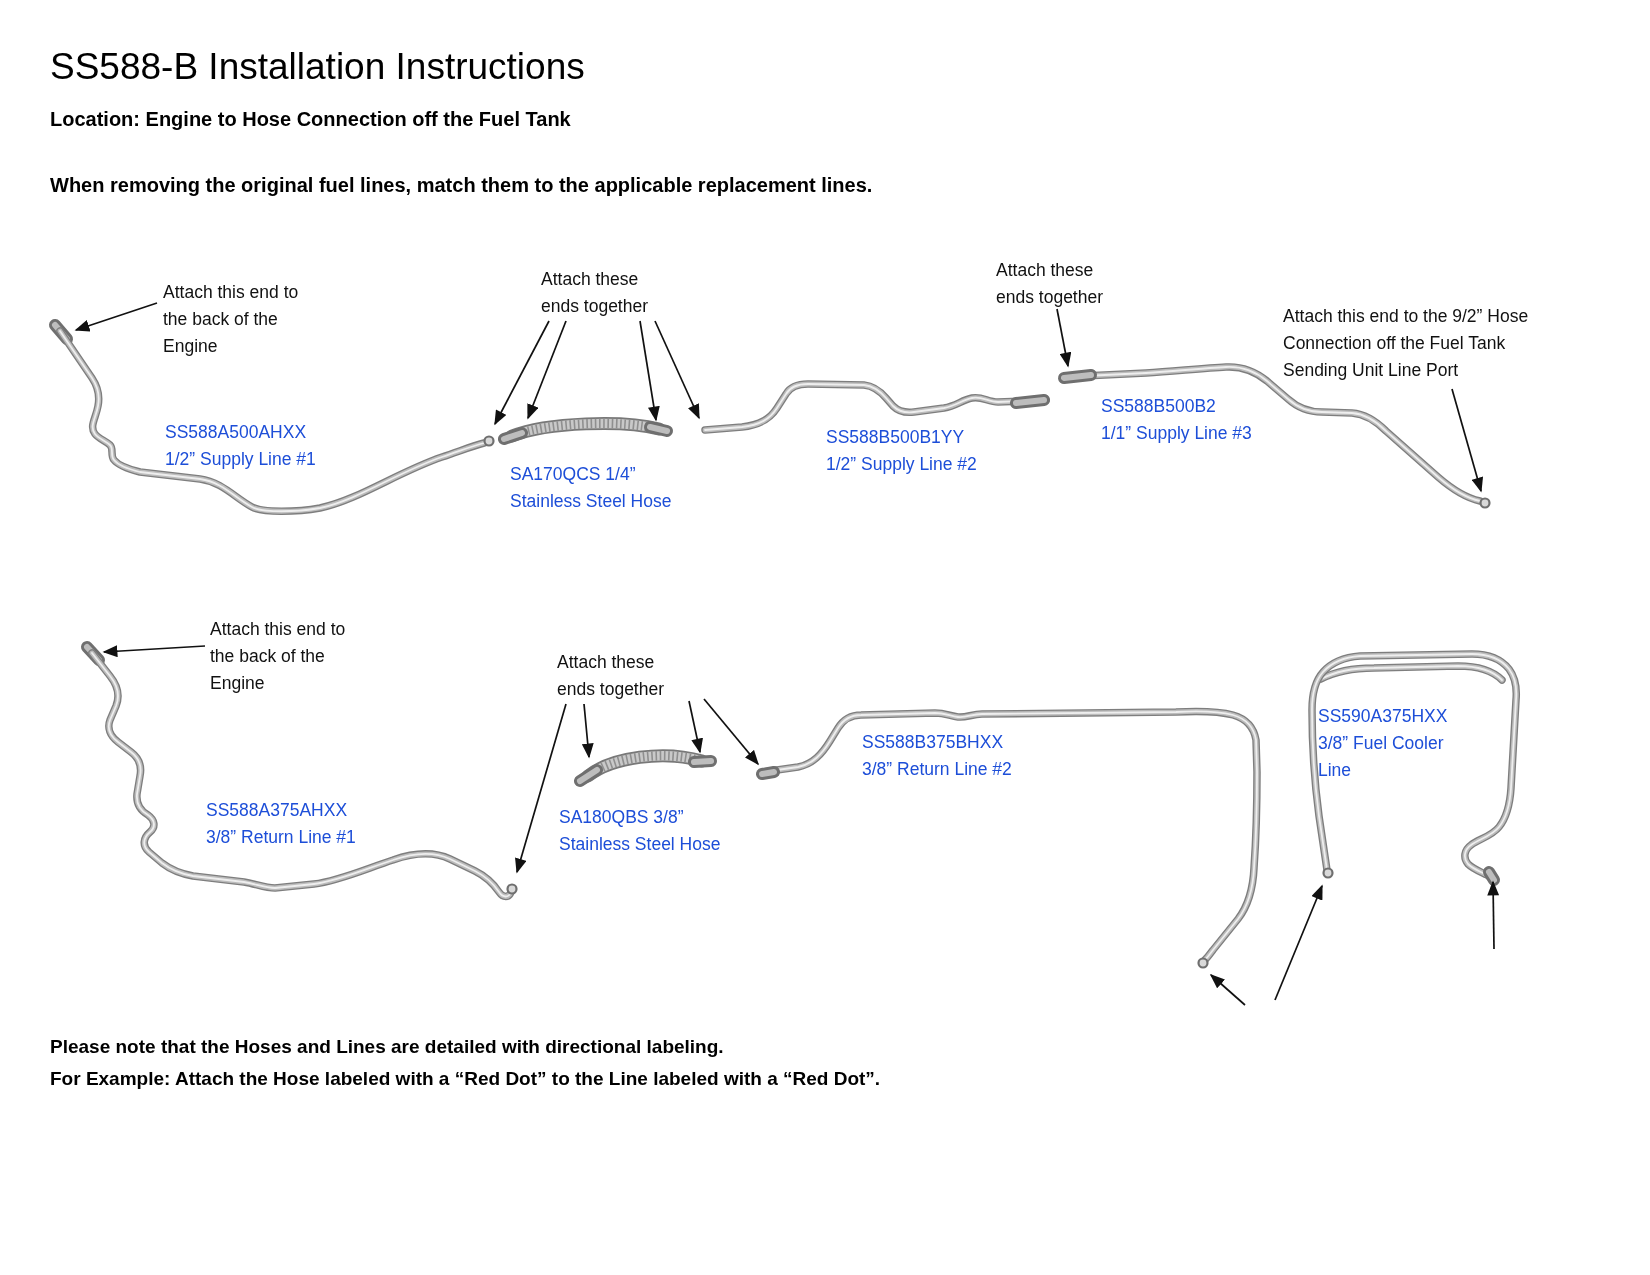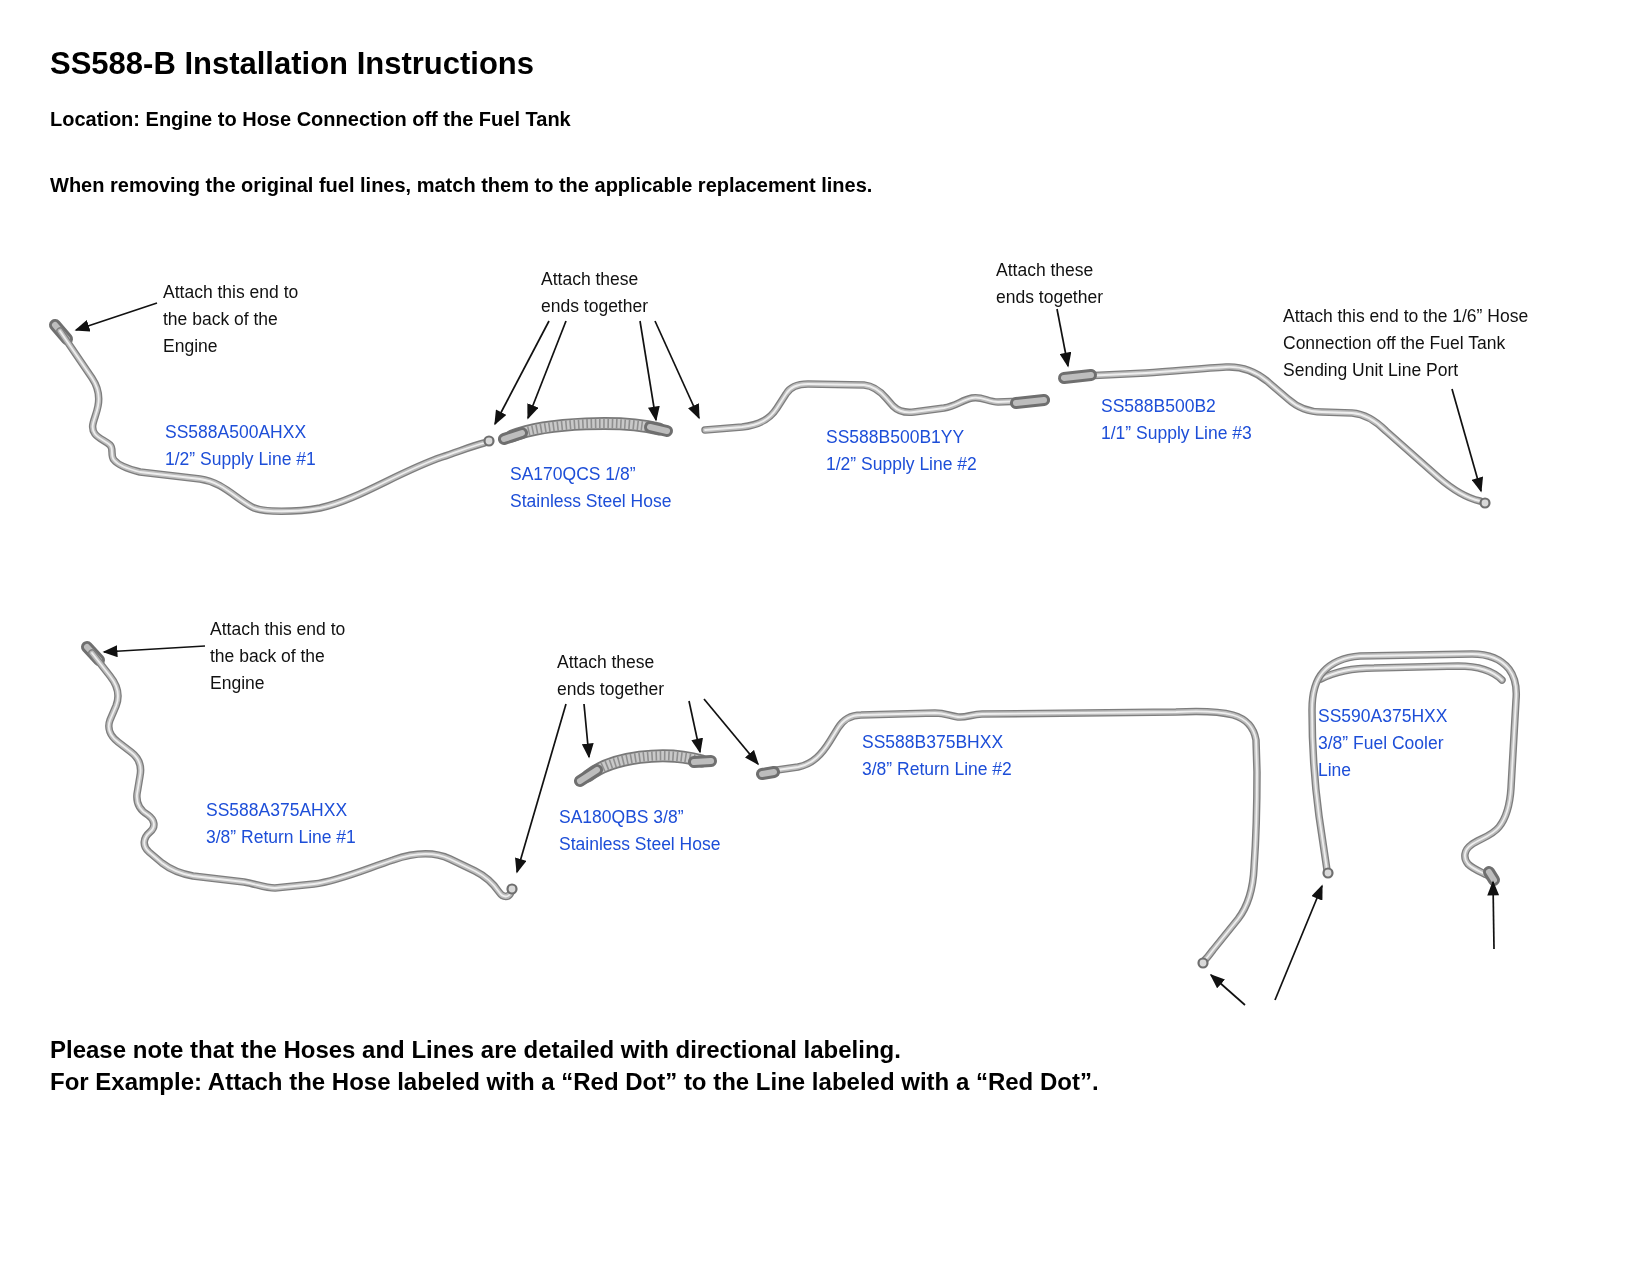--- a/index.html
+++ b/index.html
@@ -1,25 +1,25 @@
 <!DOCTYPE html>
 <html><head>
 <meta charset="utf-8">
 <style>
   * { margin:0; padding:0; box-sizing:border-box; }
   html,body { background:#ffffff; }
   body { font-family:"Liberation Sans", sans-serif; color:#000; }
   .page { position:relative; width:1650px; height:1275px; background:#fff; overflow:hidden; }
   .diagram-svg { position:absolute; left:0; top:0; }
 
-  .title   { position:absolute; left:50px; top:46px;  font-size:31px; font-weight:bold; }
+  .title   { position:absolute; left:50px; top:46px;  font-size:37px; font-weight:normal; }
   .subhead { position:absolute; font-size:20px; font-weight:bold; }
   .loc     { left:50px; top:108px; }
   .intro   { left:50px; top:174px; }
-  .note    { position:absolute; font-size:24px; font-weight:bold; left:50px;text-align:right; }
+  .note    { position:absolute; font-size:19px; font-weight:bold; left:50px;text-align:right; }
   .note1   { top:1036px; }
   .note2   { top:1068px; }
 
   .ann  { position:absolute; font-size:17.5px; line-height:27px; color:#111; }
   .part { position:absolute; font-size:17.5px; line-height:27px; color:#1d4ed8; }
 
   
   .t-o { fill:none; stroke:#7e7e7e; stroke-width:7.5; stroke-linecap:round; stroke-linejoin:round; }
   .t-m { fill:none; stroke:#bcbcbc; stroke-width:4.8; stroke-linecap:round; stroke-linejoin:round; }
   .t-i { fill:none; stroke:#eeeeee; stroke-width:1.8; stroke-linecap:round; stroke-linejoin:round; }
@@ -150,28 +150,28 @@
     </g>
   </svg>
 
   <div class="title">SS588-B Installation Instructions</div>
   <div class="subhead intro">When removing the original fuel lines, match them to the applicable replacement lines.</div>
   <div class="subhead loc">Location: Engine to Hose Connection off the Fuel Tank</div>
 
   <div class="ann" style="left:163px; top:279px; width:160px;">Attach this end to the back of the Engine</div>
   <div class="ann" style="left:541px; top:266px; width:125px;">Attach these ends together</div>
   <div class="ann" style="left:996px; top:257px; width:125px;">Attach these ends together</div>
-  <div class="ann" style="left:1283px; top:303px; width:255px;">Attach this end to the 1/6” Hose Connection off the Fuel Tank Sending Unit Line Port</div>
+  <div class="ann" style="left:1283px; top:303px; width:255px;">Attach this end to the 9/2” Hose Connection off the Fuel Tank Sending Unit Line Port</div>
 
   <div class="part" style="left:165px; top:419px;">
     <div>SS588A500AHXX</div>
     <div>1/2” Supply Line #1</div>
   </div>
   <div class="part" style="left:510px; top:461px;">
-    <div>SA170QCS 1/8”</div>
+    <div>SA170QCS 1/4”</div>
     <div>Stainless Steel Hose</div>
   </div>
   <div class="part" style="left:826px; top:424px;">
     <div>SS588B500B1YY</div>
     <div>1/2” Supply Line #2</div>
   </div>
   <div class="part" style="left:1101px; top:393px;">
     <div>SS588B500B2</div>
     <div>1/1” Supply Line #3</div>
   </div>

